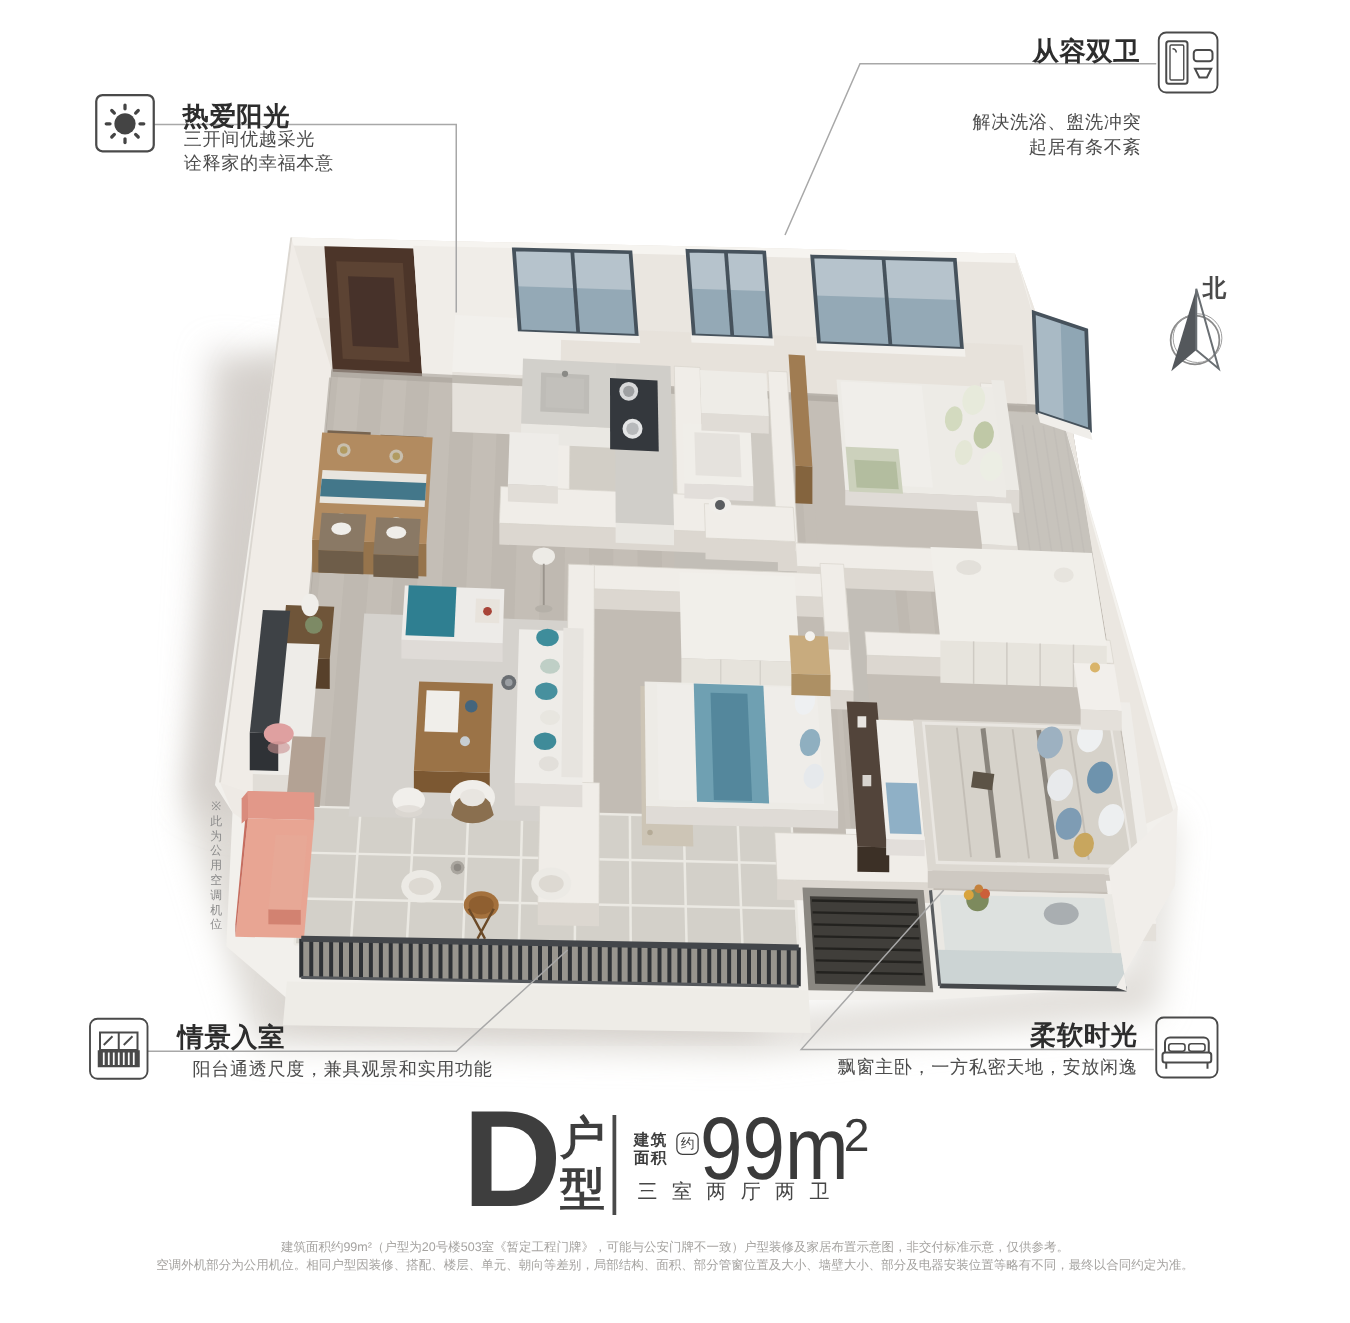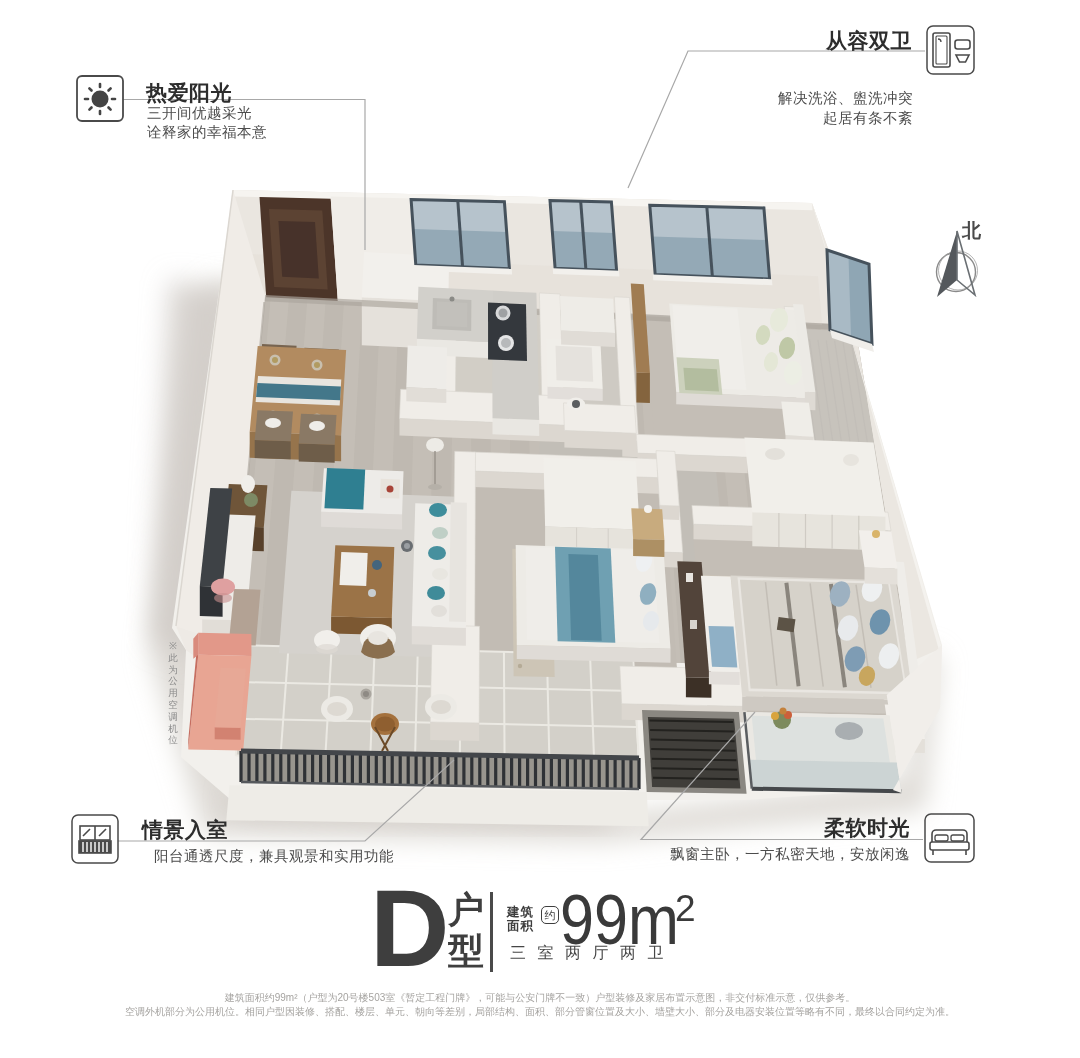--- a/index.html
+++ b/index.html
@@ -453,21 +453,21 @@
 <path d="M932 842 v-8 a4 4 0 0 1 4 -4 h27 a4 4 0 0 1 4 4 v8"></path>
 <rect x="930" y="842" width="39" height="8" rx="2"></rect>
 <rect x="935" y="835" width="13" height="6" rx="2" stroke-width="1.3"></rect>
 <rect x="951" y="835" width="13" height="6" rx="2" stroke-width="1.3"></rect>
 <line x1="933" y1="850" x2="933" y2="855"></line>
         <line x1="966" y1="850" x2="966" y2="855"></line>
 </g>
 </svg>
 
 <div class="abs title" style="left:146px;top:79px;">热爱阳光</div>
-<div class="abs body" style="left:147px;top:104px;">三开间优越采光<br>诠释家的幸福本意</div>
+<div class="abs body" style="left:147px;top:104px;font-family:Liberation Mono, monospace;">三开间优越采光<br>诠释家的幸福本意</div>
 
 <div class="abs title" style="left:0;top:27px;width:912px;text-align:right;">从容双卫</div>
 <div class="abs body" style="left:0;top:56px;width:913px;text-align:right;line-height:20px;margin-top:32px;">解决洗浴、盥洗冲突<br>起居有条不紊</div>
 
 <div class="abs title" style="left:142px;top:816px;text-align:right;">情景入室</div>
 <div class="abs body" style="left:140px;top:847px;margin-left:14px;">阳台通透尺度，兼具观景和实用功能</div>
 
 <div class="abs body" style="left:0;top:845px;width:910px;text-align:right;">飘窗主卧，一方私密天地，安放闲逸</div>
 <div class="abs title" style="left:0;top:814px;width:910px;text-align:right;">柔软时光</div>
 

